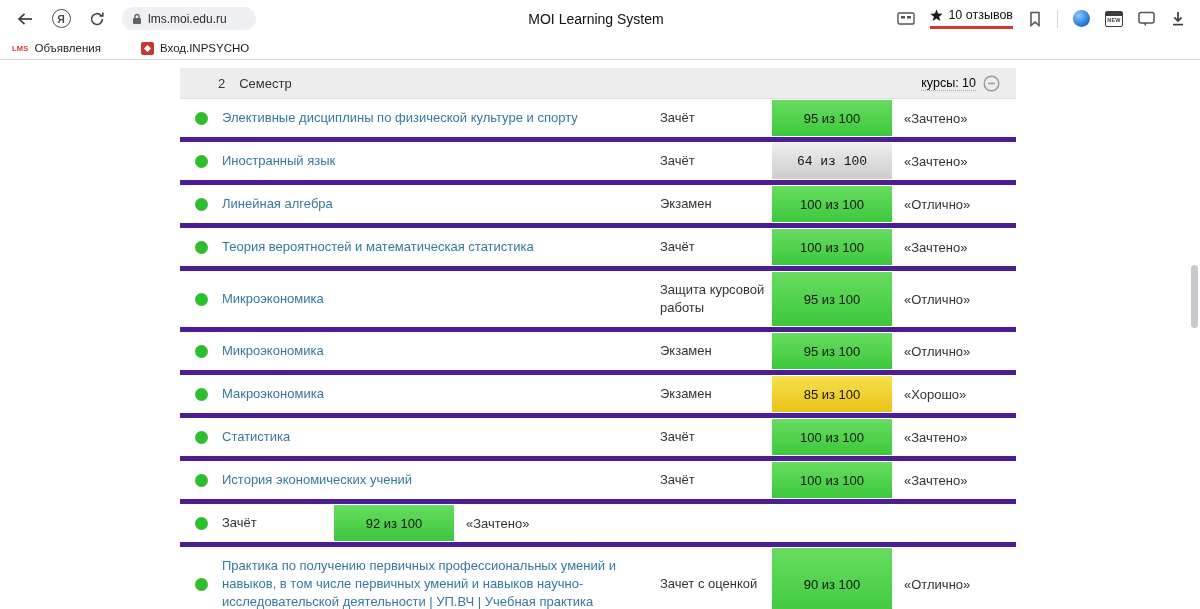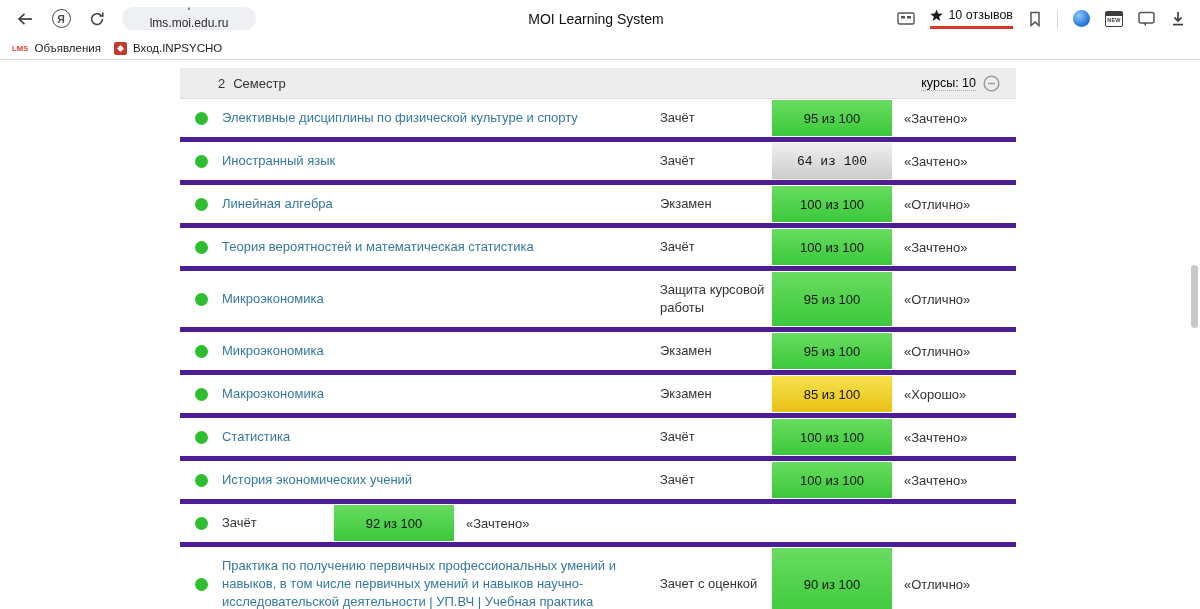--- a/index.html
+++ b/index.html
@@ -4,45 +4,45 @@
 <style>
   * { margin:0; padding:0; box-sizing:border-box; }
   html,body { width:1200px; height:609px; overflow:hidden; }
   body { font-family:"Liberation Sans", sans-serif; background:#fff; color:#222; }
   .window { position:relative; width:1200px; height:609px; background:#fff; overflow:hidden; }
 
   
   .toolbar { height:37px; display:flex; align-items:center; padding:0 10px; position:relative; background:#fff; }
   .nav-btn { background:none; border:none; width:30px; height:30px; display:flex; align-items:center; justify-content:center; cursor:pointer; margin-right:6px; }
   .ya-circle { width:19px; height:19px; border:1.6px solid #4a4a4a; border-radius:50%; font-size:10.5px; font-weight:bold; color:#4a4a4a; display:flex; align-items:center; justify-content:center; }
-  .addressbar { margin-left:4px; width:134px; height:23px; background:#eef0f3; border-radius:12px; display:flex; align-items:center; padding:0 10px; gap:6px; font-size:12px; color:#2b2b2b; cursor:text;flex-direction:column; }
+  .addressbar { margin-left:4px; width:134px; height:23px; background:#eef0f3; border-radius:12px; display:flex; align-items:center; padding:0 10px; gap:6px; font-size:12px; color:#2b2b2b; cursor:text; }
   .page-title { position:absolute; left:0; right:8px; text-align:center; font-size:14px; color:#101010; pointer-events:none; }
   .toolbar-right { margin-left:auto; display:flex; align-items:center; gap:15px; padding-right:4px; }
   .tb-ico { background:none; border:none; display:flex; align-items:center; justify-content:center; cursor:pointer; }
   .reviews { display:flex; align-items:center; gap:5px; font-size:12.5px; color:#101010; border-bottom:3px solid #d93528; padding-bottom:4px; cursor:pointer; }
   .divider { width:1px; height:18px; background:#d9d9d9; }
   .globe { width:17px; height:17px; border-radius:50%; background:radial-gradient(circle at 35% 32%, #8ec9ff, #1f6fd8 70%); display:inline-block; }
   .cal-icon { width:18px; height:16px; border:1.5px solid #3d3d3d; border-radius:2px; position:relative; display:flex; align-items:flex-end; justify-content:center; }
   .cal-top { position:absolute; top:0; left:0; right:0; height:4px; background:#3d3d3d; }
   .cal-label { font-size:5.5px; font-weight:bold; color:#3d3d3d; line-height:1; padding-bottom:2px; letter-spacing:0.2px; }
 
   
-  .bookmarks { height:23px; display:flex; align-items:center; gap:13px; padding:0 12px; background:#fff; border-bottom:1px solid #d6d6d6; box-shadow:0 1px 2px rgba(0,0,0,0.06); }
+  .bookmarks { height:23px; display:flex; align-items:center; gap:40px; padding:0 12px; background:#fff; border-bottom:1px solid #d6d6d6; box-shadow:0 1px 2px rgba(0,0,0,0.06); }
   .bm { display:flex; align-items:center; gap:6px; font-size:11.5px; color:#1c1c1c; cursor:pointer; }
   .bm-ico.lms { color:#e0382c; font-weight:bold; font-size:7.5px; letter-spacing:0.2px; }
   .bm-ico.shield { width:13px; height:13px; background:#c43a2e; border-radius:2px; position:relative; display:inline-block; }
   .bm-ico.shield::after { content:""; position:absolute; inset:4px; background:#fff; transform:rotate(45deg); }
 
   
   .content { position:relative; height:549px; background:#fff; }
   .grades-table { position:absolute; left:180px; top:8px; width:836px; }
 
   .sem-header { background:#ededed; height:31px; display:flex; align-items:center; padding:0 16px; font-size:13px; color:#333; border-bottom:1px solid #e0e0e0; }
   .sem-num { margin-left:22px; }
-  .sem-label { margin-left:8px; }
+  .sem-label { margin-left:14px; }
   .sem-right { margin-left:auto; display:flex; align-items:center; gap:7px; }
   .courses-link { font-size:12.5px; color:#000000; border-bottom:1px dotted #aaa; cursor:pointer; text-decoration:none; }
   .round-ico { cursor:pointer; display:block; }
 
   .row { display:flex; align-items:stretch; border-bottom:5px solid #4c1d95; background:#fff; min-height:39px; }
   .cell-dot { width:42px; display:flex; align-items:center; justify-content:center; flex:none; }
   .dot { width:13px; height:13px; border-radius:50%; background:#2ebd2e; display:block; }
   .cell-name { width:438px; flex:none; display:flex; align-items:center; padding:10px 16px 10px 0; }
   .course-link { color:#36789e; font-size:13px; line-height:18px; text-decoration:none; cursor:pointer; }
   .cell-type { width:112px; flex:none; display:flex; align-items:center; font-size:13px; color:#333; line-height:18px; padding:10px 4px 10px 0; }

